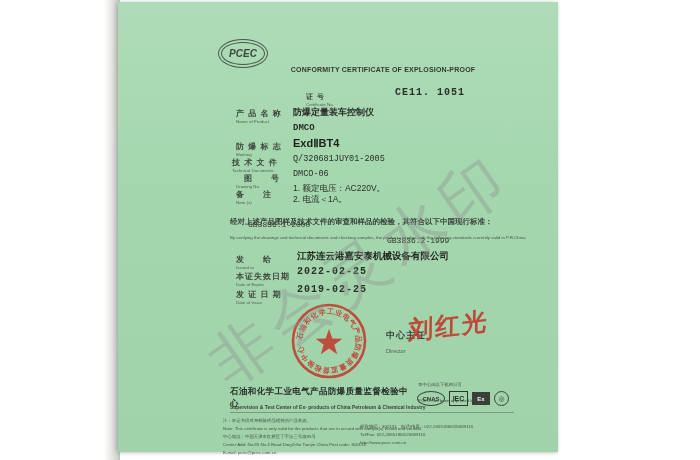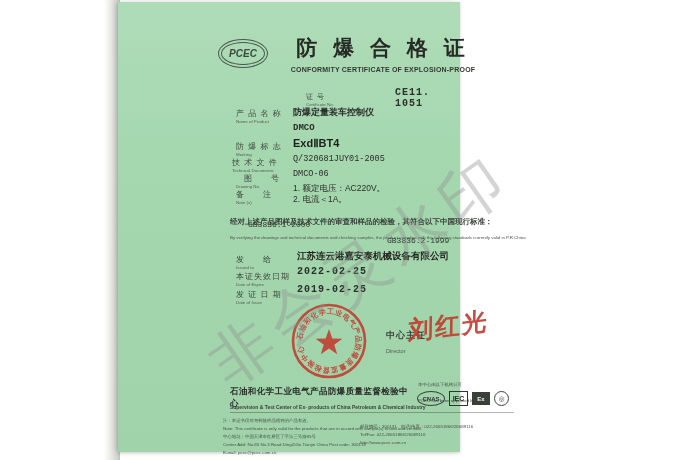--- a/index.html
+++ b/index.html
@@ -1,40 +1,40 @@
 <!DOCTYPE html>
 <html><head>
 <meta charset="utf-8">
 <style>
   html,body{margin:0;padding:0;}
   body{width:700px;height:460px;background:#ffffff;overflow:hidden;
        font-family:"Liberation Sans", sans-serif;-webkit-font-smoothing:antialiased;}
   .stage{position:relative;width:700px;height:460px;background:#ffffff;overflow:hidden;}
   .scan-edge{position:absolute;left:104px;top:0;width:16px;height:460px;
        background:linear-gradient(90deg,#ffffff 0%,#e3e3e0 55%,#cfd2cd 85%,#b9c4b8 100%);}
-  .page{position:absolute;left:118px;top:2px;width:342px;height:450px;
+  .page{position:absolute;left:118px;top:2px;width:440px;height:450px;
        background:linear-gradient(180deg,#aedcb8 0%,#a4d7ae 40%,#a0d3aa 100%);
        box-shadow:-3px 0 6px rgba(0,0,0,.12), 0 1px 3px rgba(0,0,0,.15);}
   .abs{position:absolute;}
   .sc{display:inline-block;transform-origin:0 0;white-space:nowrap;}
   .s55{transform:scale(0.55);} .s62{transform:scale(0.62);}
 
   
   .logo-oval{position:absolute;left:100px;top:37px;width:48px;height:27px;
        border:1.5px solid #49584d;border-radius:50%;display:flex;align-items:center;justify-content:center;}
   .logo-oval .inner{width:42px;height:21px;border:1px solid #49584d;border-radius:50%;
        display:flex;align-items:center;justify-content:center;
        font-style:italic;font-weight:700;font-size:10px;color:#3c4a40;letter-spacing:0;}
   .title{left:140px;top:32px;width:250px;text-align:center;font-size:21px;font-weight:700;
        color:#272b26;letter-spacing:5px;}
   .subtitle{left:140px;top:64px;width:250px;text-align:center;font-size:7px;font-weight:700;
        color:#343831;letter-spacing:.2px;}
 
   
-  .lbl .cn{font-size:8px;font-weight:400;color:#3f463f;letter-spacing:1px;line-height:9px;white-space:nowrap;}
+  .lbl .cn{font-size:8px;font-weight:700;color:#3f463f;letter-spacing:1px;line-height:9px;white-space:nowrap;}
   .lbl .en{display:block;font-size:8px;color:#565c53;line-height:8px;}
   .val{color:#2c2f2a;}
   .mono{font-family:"Liberation Mono", monospace;}
 
   .seal-labels .cn{font-size:9px;font-weight:700;color:#37403a;letter-spacing:2px;}
   .seal-labels .en{font-size:8px;color:#565c53;}
 
   .signature{left:290px;top:306px;width:100px;font-size:25px;font-weight:700;color:#c23b2e;
        transform:rotate(-7deg) skewX(-8deg);letter-spacing:2px;opacity:.9;}
 
@@ -65,21 +65,20 @@
 <body>
 
 <div class="stage">
   <div class="scan-edge"></div>
 
   <div class="page">
 
     <div class="logo-oval">
       <div class="inner">PCEC</div>
     </div>
-    <div class="abs title">防 爆 合 格 证</div>
     <div class="abs subtitle">CONFORMITY CERTIFICATE OF EXPLOSION-PROOF</div>
 
     <div class="abs lbl" style="left:188px;top:83px;">
       <span class="cn" style="font-size:7px;">证  号</span>
       <span class="en"><span class="sc s55">Certificate No.</span></span>
     </div>
     <div class="abs val mono" style="left:242px;top:85px;font-size:10px;font-weight:700;letter-spacing:1px;margin-left:35px;">CE11. 1051</div>
 
     <div class="abs lbl" style="left:118px;top:100px;">
       <span class="cn">产 品 名 称</span>

